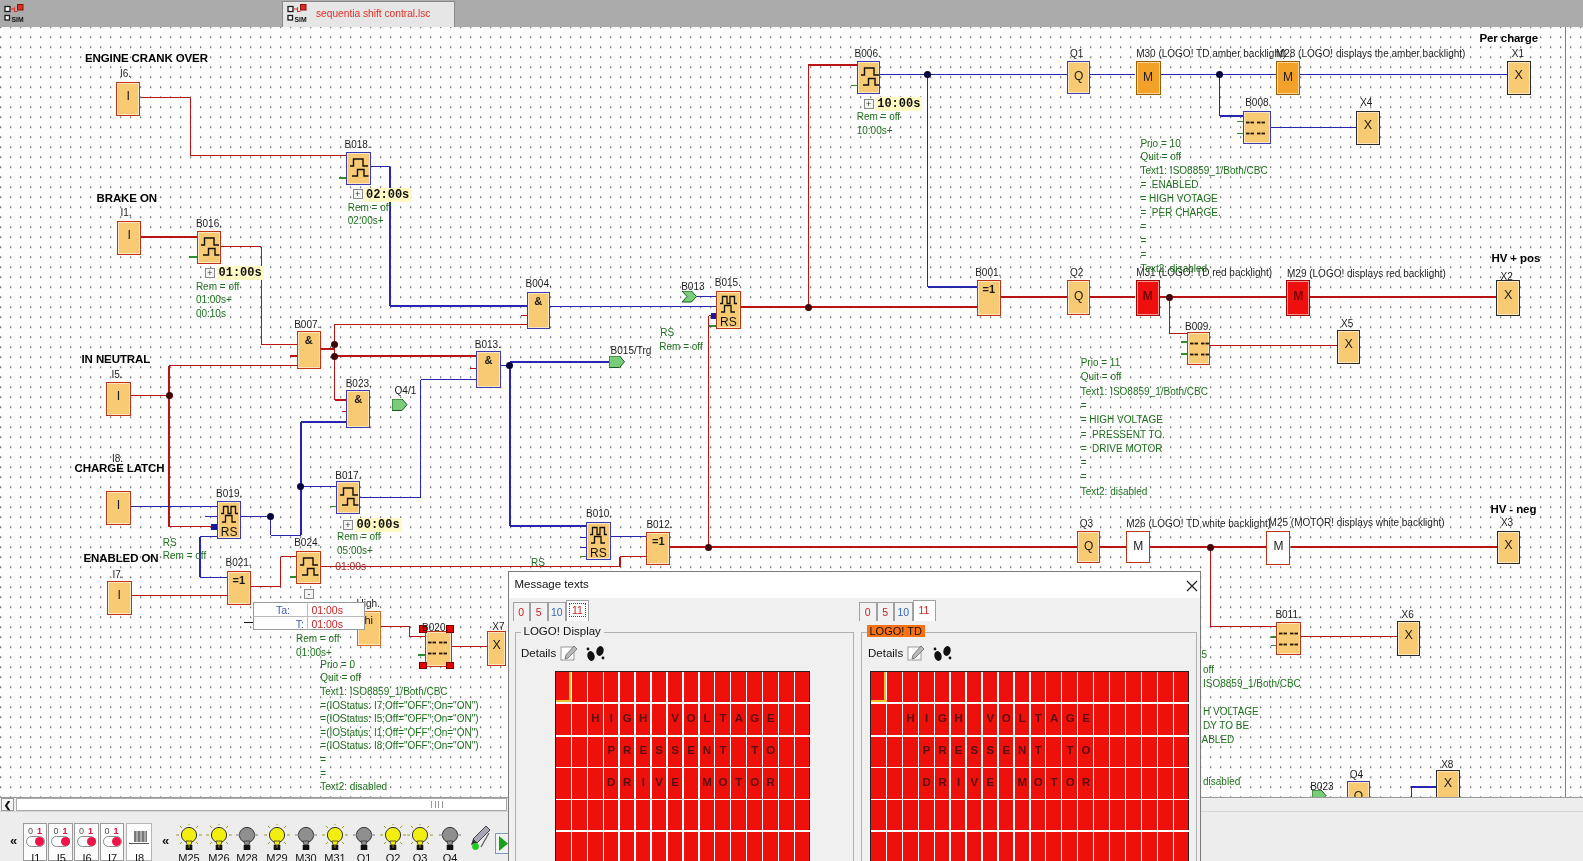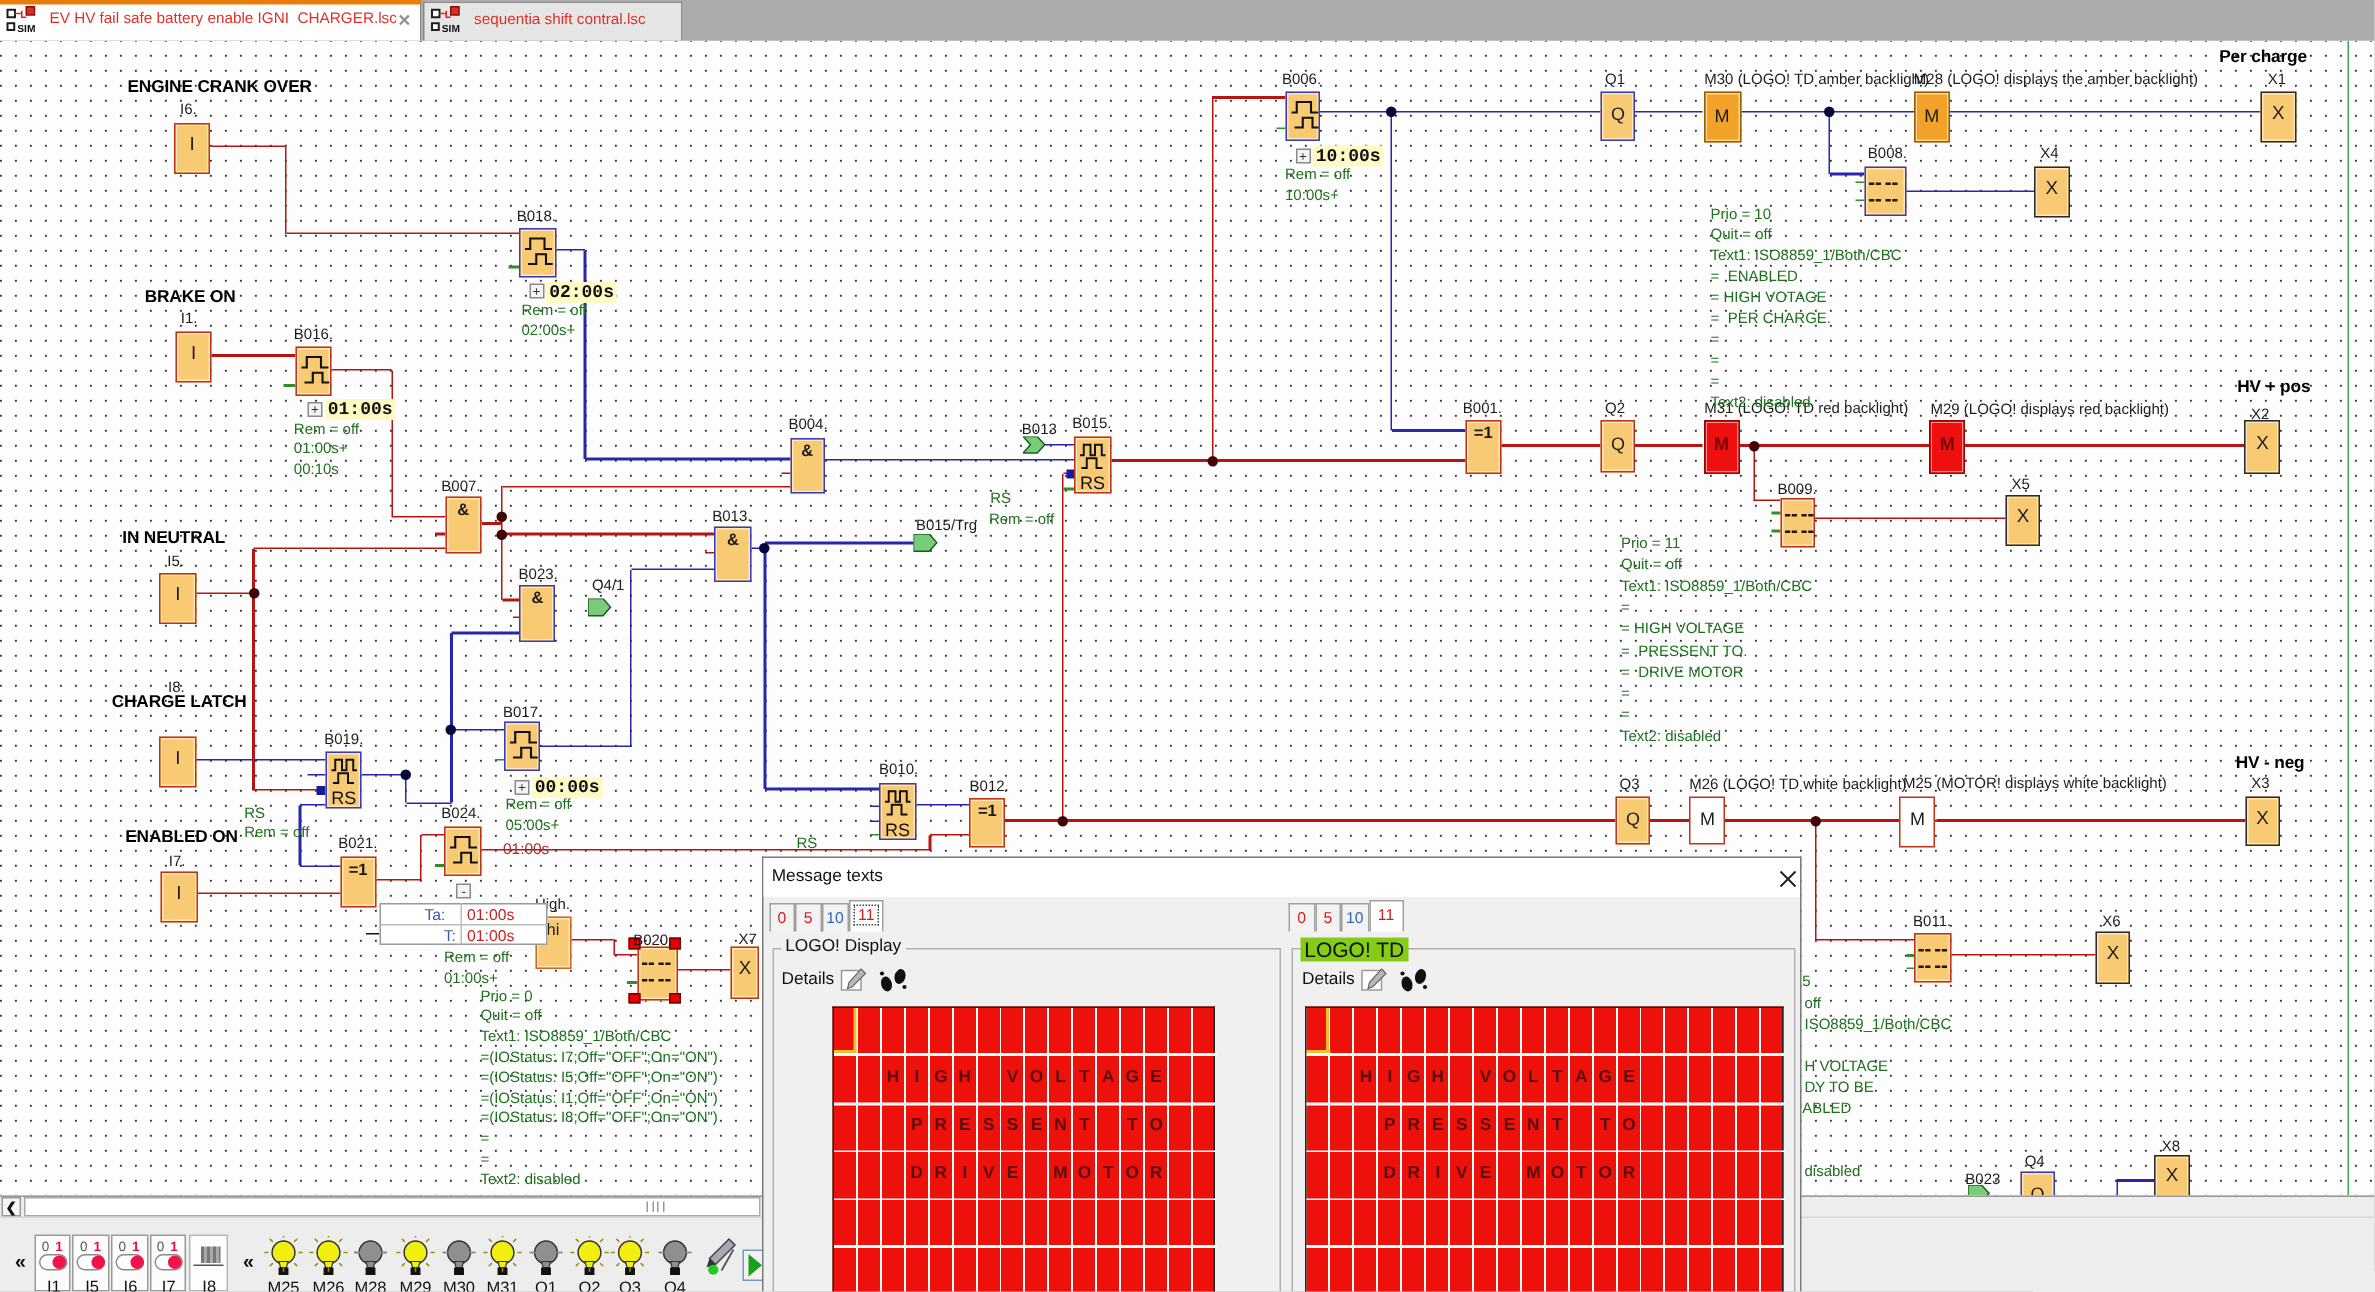--- a/index.html
+++ b/index.html
@@ -477,31 +477,26 @@
 <div class="ybox" style="left:216.5px;top:239.3px">01:00s</div>
 <div class="pbox" style="left:343px;top:492.5px">+</div>
 <div class="ybox" style="left:354.5px;top:491.0px">00:00s</div>
 <div class="pbox" style="left:863.7px;top:71.8px">+</div>
 <div class="ybox" style="left:875.2px;top:70.3px">10:00s</div>
 <div class="pbox" style="left:304.1px;top:561.7px">-</div>
 <div class="abs" style="left:244.4px;top:594.7px;width:8.2px;height:1.8px;background:#111"></div>
 <div class="abs" style="left:253px;top:575px;width:111.7px;height:27.9px;background:#fff;border:1px solid #999"></div>
 <div class="abs" style="left:253px;top:588.9px;width:111.7px;height:1px;background:#bbb"></div>
 <div class="abs" style="left:306.7px;top:575px;width:1px;height:27.9px;background:#bbb"></div>
-<div class="abs" style="left:276px;top:576.8px;width:28px;text-align:center;font-size:10.5px;color:#3b5bb5">Ta:</div>
+<div class="abs" style="left:276px;top:576.8px;width:28px;text-align:left;font-size:10.5px;color:#3b5bb5">Ta:</div>
 <div class="abs" style="left:276px;top:590.6px;width:28px;text-align:right;font-size:10.5px;color:#3b5bb5">T:</div>
 <div class="abs" style="left:311.4px;top:576.8px;font-size:10.5px;color:#cc2222">01:00s</div>
 <div class="abs" style="left:311.4px;top:590.6px;font-size:10.5px;color:#cc2222">01:00s</div>
 </div>
 <div class="abs" style="left:0;top:0;width:1583px;height:27px;background:#ababab">
-<div class="abs" style="left:0;top:0;width:281px;height:27px;background:#fff;border-right:1px solid #888">
-<div class="abs" style="left:0;top:0;width:281px;height:2.5px;background:#e87d0d"></div>
-<div class="abs" style="left:33px;top:7px;font-size:10.2px;color:#e03028">EV HV fail safe battery enable IGNI&nbsp;&nbsp;CHARGER.lsc</div>
-<div class="abs" style="left:265px;top:7px;font-size:11px;color:#909090;font-weight:bold">✕</div>
-</div>
 <div class="abs" style="left:282px;top:1px;width:173px;height:26px;background:#e6e6e6;border:1px solid #8a8a8a;border-bottom:none">
 <div class="abs" style="left:33px;top:6px;font-size:10.2px;color:#e03028">sequentia shift contral.lsc</div>
 </div>
 <svg class="abs" style="left:4px;top:4px" width="26" height="20">
       <rect x="1" y="2.5" width="5" height="5" fill="#fff" stroke="#1a1a1a" stroke-width="1.3"></rect>
       <rect x="13.5" y="0.5" width="5.5" height="5.5" fill="#d93025" stroke="#8a1008" stroke-width="1"></rect>
       <rect x="1" y="11.5" width="4.5" height="4.5" fill="#fff" stroke="#1a1a1a" stroke-width="1.3"></rect>
       <path d="M6,5 L10.5,5 L10.5,3.2 M10.5,5 L10.5,7.5 L13.5,7.5" stroke="#d93025" stroke-width="1.1" fill="none"></path>
       <text x="7.5" y="17.5" font-size="6.8" font-weight="bold" fill="#111" font-family="Liberation Sans">SIM</text>
     </svg>
@@ -713,21 +708,21 @@
     <div class="abs" style="left:21.5px;top:29.5px;width:17.5px;height:19.5px;background:#f2f2f2;border:1px solid #a0a0a0;border-bottom:none;text-align:center;font-size:10.5px;padding-top:3px;color:#cc2222">5</div>
     <div class="abs" style="left:39.0px;top:29.5px;width:18.5px;height:19.5px;background:#f2f2f2;border:1px solid #a0a0a0;border-bottom:none;text-align:center;font-size:10.5px;padding-top:3px;color:#3366bb">10</div>
     <div class="abs" style="left:57.5px;top:27.5px;width:23px;height:21.5px;background:#fff;border:1px solid #a0a0a0;border-bottom:none;text-align:center;font-size:10.5px;padding-top:3px;color:#cc2222"><span style="border:1px dotted #444;padding:0 2px">11</span></div>
 <div class="abs" style="left:350.5px;top:29.5px;width:17.5px;height:19.5px;background:#f2f2f2;border:1px solid #a0a0a0;border-bottom:none;text-align:center;font-size:10.5px;padding-top:3px;color:#cc2222">0</div>
     <div class="abs" style="left:368.0px;top:29.5px;width:17.5px;height:19.5px;background:#f2f2f2;border:1px solid #a0a0a0;border-bottom:none;text-align:center;font-size:10.5px;padding-top:3px;color:#cc2222">5</div>
     <div class="abs" style="left:385.5px;top:29.5px;width:18.5px;height:19.5px;background:#f2f2f2;border:1px solid #a0a0a0;border-bottom:none;text-align:center;font-size:10.5px;padding-top:3px;color:#3366bb">10</div>
     <div class="abs" style="left:404.0px;top:27.5px;width:23px;height:21.5px;background:#fff;border:1px solid #a0a0a0;border-bottom:none;text-align:center;font-size:10.5px;padding-top:3px;color:#cc2222">11</div>
 <div class="abs" style="left:6px;top:60px;width:339px;height:230px;border:1px solid #b0b0b0"></div>
 <div class="abs" style="left:352px;top:60px;width:336px;height:230px;border:1px solid #b0b0b0"></div>
 <div class="abs" style="left:12px;top:53px;font-size:11.5px;color:#111;background:#f0f0f0;padding:0 3px">LOGO! Display</div>
-<div class="abs" style="left:358px;top:53px;font-size:14px;color:#111;background:#84cc16;padding:0 3px">LOGO! TD</div>
+<div class="abs" style="left:358px;top:53px;font-size:11px;color:#111;background:#f97316;padding:0 3px">LOGO! TD</div>
 <div class="abs" style="left:12.5px;top:75px;font-size:11.5px;color:#111">Details</div>
 <svg class="abs" style="left:50.5px;top:72px" width="20" height="18">
       <rect x="2" y="3" width="13" height="13" fill="#fff" stroke="#999" stroke-width="1"></rect>
       <path d="M15,2 L18,5 L9,14 L6,15 L7,11 Z" fill="#b9b9b9" stroke="#666" stroke-width="0.8"></path>
     </svg>
 <svg class="abs" style="left:76.5px;top:72px" width="22" height="18">
       <ellipse cx="6" cy="12" rx="3.6" ry="5" fill="#111" transform="rotate(-15 6 12)"></ellipse>
       <ellipse cx="15" cy="7" rx="3.6" ry="5" fill="#111" transform="rotate(15 15 7)"></ellipse>
       <circle cx="3" cy="5" r="1.4" fill="#111"></circle>
       <circle cx="18" cy="14" r="1.4" fill="#111"></circle>

